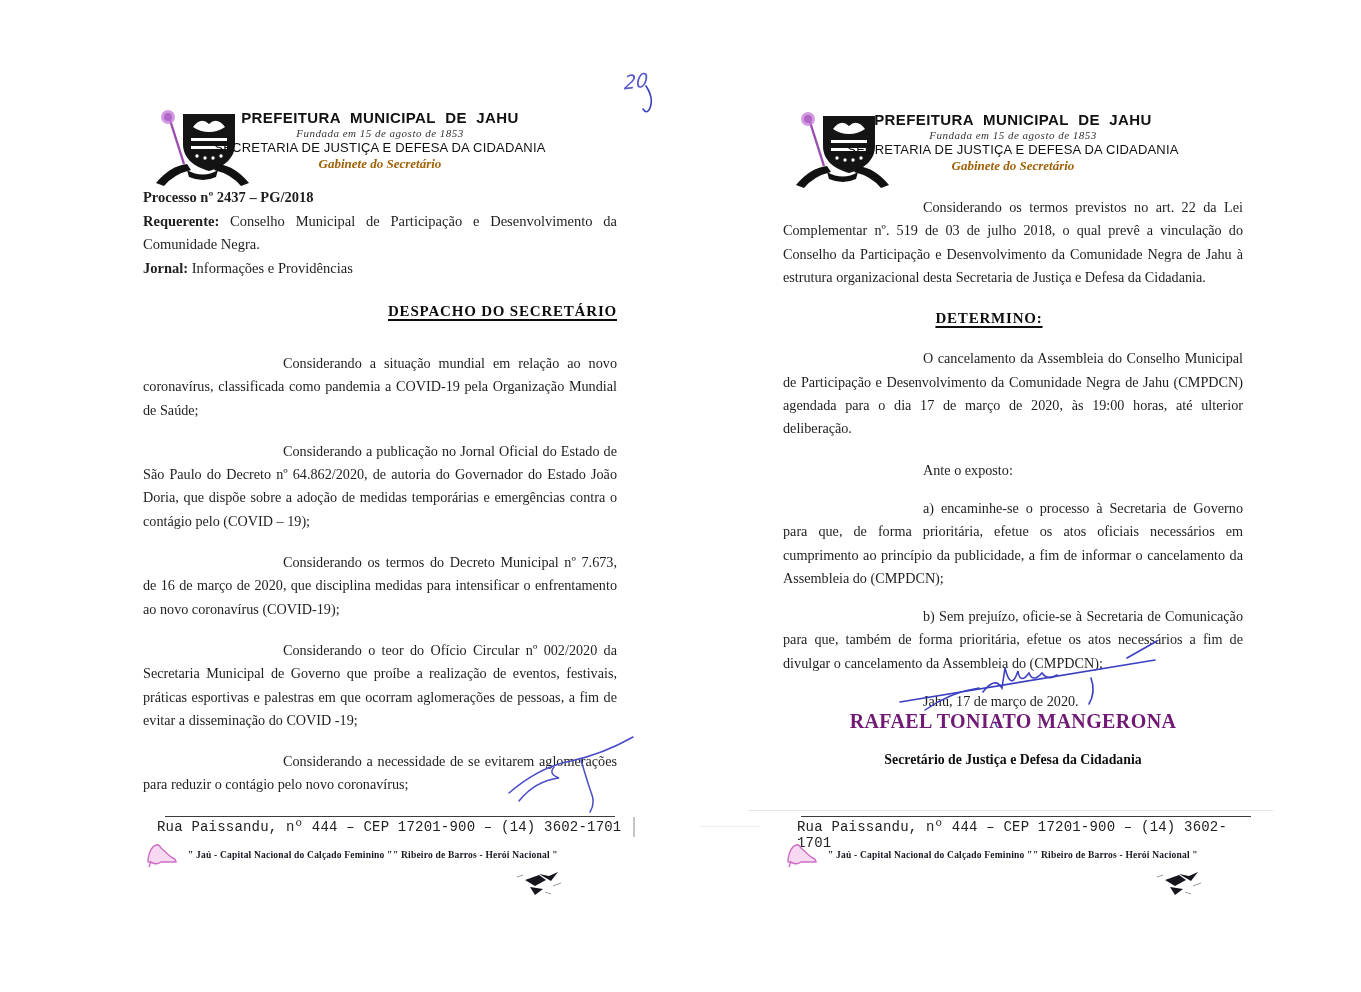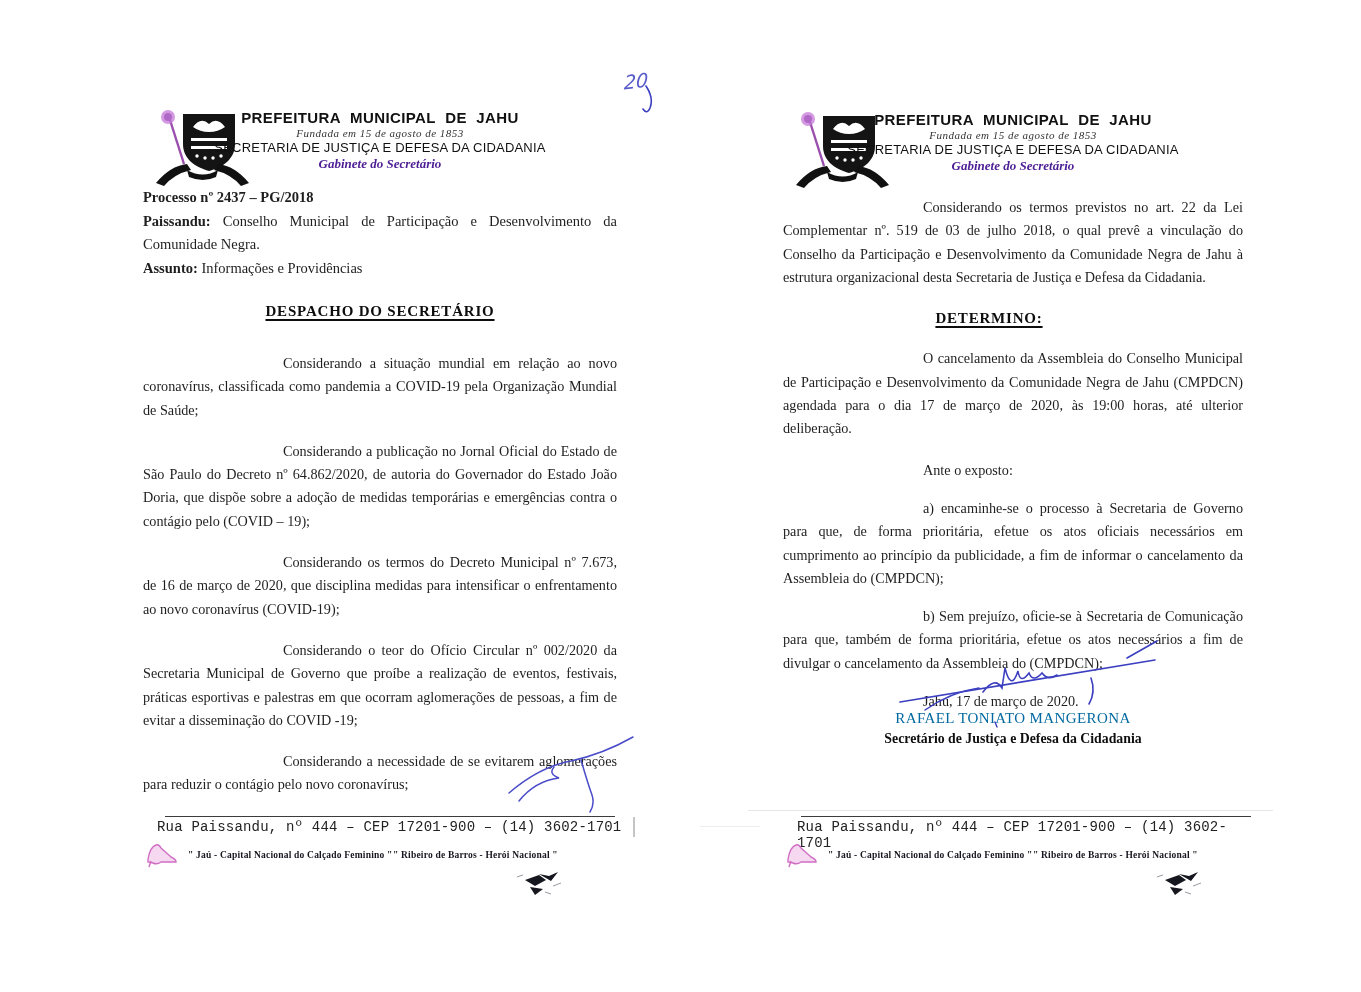--- a/index.html
+++ b/index.html
@@ -20,50 +20,50 @@
   }
   .hdr .founded {
     font-size:11px; font-style:italic; color:#333; margin-top:1px;
     letter-spacing:.5px;
   }
   .hdr .secretariat {
     font-family:"Liberation Sans", sans-serif; font-weight:normal;
     font-size:13px; letter-spacing:.2px; color:#111; margin-top:1px;
   }
   .hdr .office {
-    font-size:13px; font-weight:bold; font-style:italic; color:#4c1d95; margin-top:1px;
+    font-size:13px; font-weight:bold; font-style:italic; color:#a16207; margin-top:1px;
   }
   .emblem { position:absolute; }
 
   
   .meta { position:absolute; left:0; width:100%; font-size:14.5px; line-height:23.5px; }
   .meta p { text-align:justify; }
   .meta .lbl { font-weight:bold; }
 
   
   .doc-title {
     font-weight:bold; font-size:15px; letter-spacing:.8px;
     text-decoration:underline; text-underline-offset:3px;
     text-decoration-thickness:1.5px; color:#0d0d0d;
   }
-  .title-abs { position:absolute; width:100%; text-align:center; }
+  .title-abs { position:absolute; width:100%; text-align:right; }
 
   
   .body-col { position:absolute; left:0; width:100%; font-size:14.2px; line-height:23.3px; }
   .body-col p { text-align:justify; text-indent:140px; margin:0 0 18px 0; }
   .body-col p.tight { margin-bottom:15px; }
   .body-col .determino {
     text-align:center; margin:4px 0 17px 0; transform:translateX(-24px);
   }
   .date-line { text-align:left; text-indent:142px; font-size:14.2px; }
 
   
   .sig-block { position:absolute; width:100%; text-align:center; }
-  .sig-name { font-weight:normal; font-size:15px; letter-spacing:.4px; color:#0369a1; }
-  .sig-role { font-weight:bold; font-size:13.8px; color:#0e0e0e; margin-top:4px; }
+  .sig-name { font-weight:bold; font-size:20px; letter-spacing:.4px; color:#701a75; }
+  .sig-role { font-weight:bold; font-size:13.8px; color:#0e0e0e; margin-top:19px; }
 
   
   .footer-rule { position:absolute; border-top:1.6px solid #3c3c3c; }
   .footer-address {
     position:absolute; width:100%; text-align:left;
     font-family:Liberation Mono, monospace; font-size:14px; color:#222;
     transform:translateX(14px); letter-spacing:.2px;
   }
   .slogans { position:absolute; left:0; width:100%; }
   .slogan {
@@ -113,22 +113,22 @@
     </svg>
     <div class="hdr" style="top:109px;">
       <div class="org">PREFEITURA  MUNICIPAL  DE JAHU</div>
       <div class="founded">Fundada em 15 de agosto de 1853</div>
       <div class="secretariat">SECRETARIA DE JUSTIÇA E DEFESA DA CIDADANIA</div>
       <div class="office">Gabinete do Secretário</div>
     </div>
 
     <div class="meta" style="top:186px;">
       <p style="font-weight:bold;">Processo nº 2437 – PG/2018</p>
-      <p><span class="lbl">Paissandu:</span><span> Conselho Municipal de Participação e Desenvolvimento da Comunidade Negra.</span></p>
-      <p><span class="lbl">Assunto:</span><span> Informações e Providências</span></p>
+      <p><span class="lbl">Requerente:</span><span> Conselho Municipal de Participação e Desenvolvimento da Comunidade Negra.</span></p>
+      <p><span class="lbl">Jornal:</span><span> Informações e Providências</span></p>
     </div>
 
     <div class="title-abs" style="top:302px;">
       <span class="doc-title">DESPACHO DO SECRETÁRIO</span>
     </div>
 
     <div class="body-col" style="top:352px;">
       <p>Considerando a situação mundial em relação ao novo coronavírus, classificada como pandemia a COVID-19 pela Organização Mundial de Saúde;</p>
       <p>Considerando a publicação no Jornal Oficial do Estado de São Paulo do Decreto nº 64.862/2020, de autoria do Governador do Estado João Doria, que dispõe sobre a adoção de medidas temporárias e emergências contra o contágio pelo (COVID – 19);</p>
       <p>Considerando os termos do Decreto Municipal nº 7.673, de 16 de março de 2020, que disciplina medidas para intensificar o enfrentamento ao novo coronavírus (COVID-19);</p>

